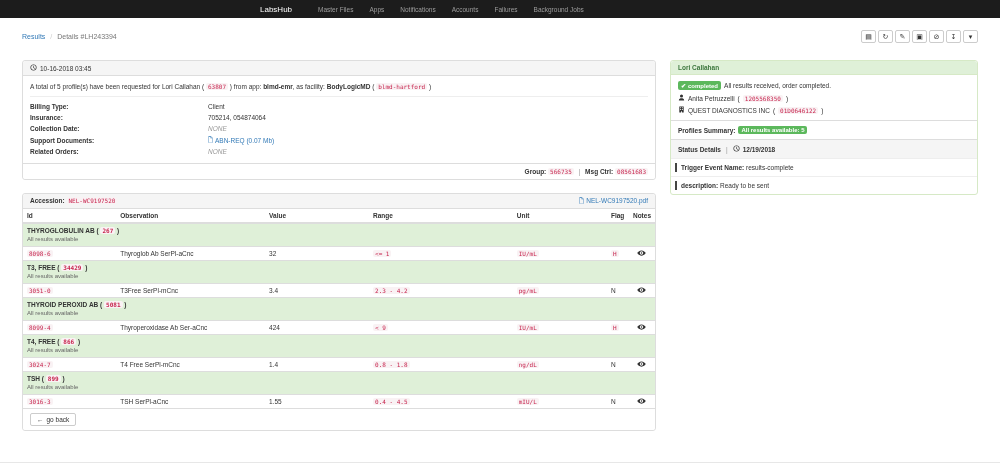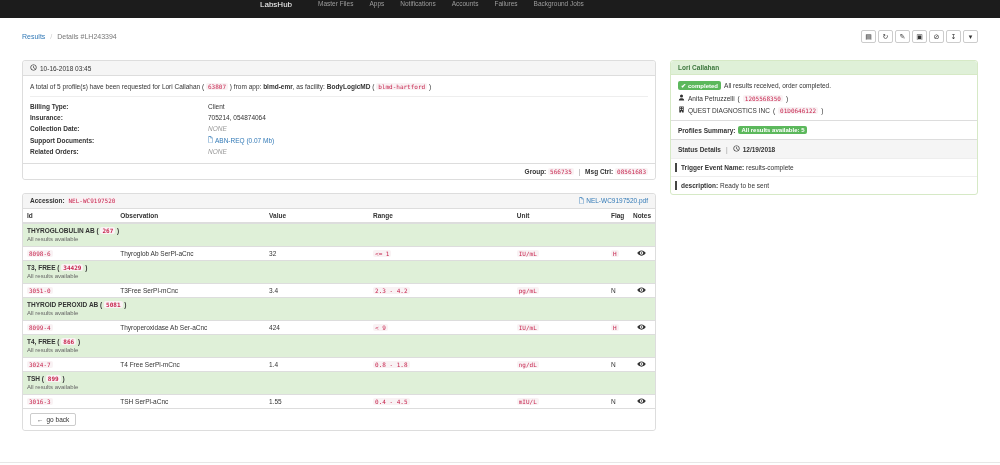--- a/index.html
+++ b/index.html
@@ -6,21 +6,21 @@
   * { box-sizing: border-box; margin: 0; padding: 0; }
   html,body { width:1000px; height:465px; overflow:hidden; }
   body {
     font-family: "Liberation Sans", sans-serif;
     font-size: 7px; color:#333; background:#fff;
   }
   a { text-decoration:none; color:#337ab7; cursor:pointer; }
 
   
   .navbar { background:#1c1c1c; height:18px; display:flex; align-items:stretch; }
-  .nav-inner { width:500px; margin:0 auto; display:flex; }
+  .nav-inner { width:500px; margin:0 auto; display:flex; align-items:center; }
   .brand { color:#fff; font-size:8px; padding:0 18px 0 10px; cursor:pointer; }
   .nav-item { color:#9d9d9d; font-size:6.5px; padding:0 8px; cursor:pointer; }
 
   
   .topbar { display:flex; justify-content:space-between; align-items:center; padding:12px 22px 5px; }
   .breadcrumb { font-size:7px; }
   .breadcrumb .sep { color:#ccc; margin:0 3px; }
   .breadcrumb .current { color:#777; }
   .toolbar { display:flex; gap:2px; }
   .tbtn {

